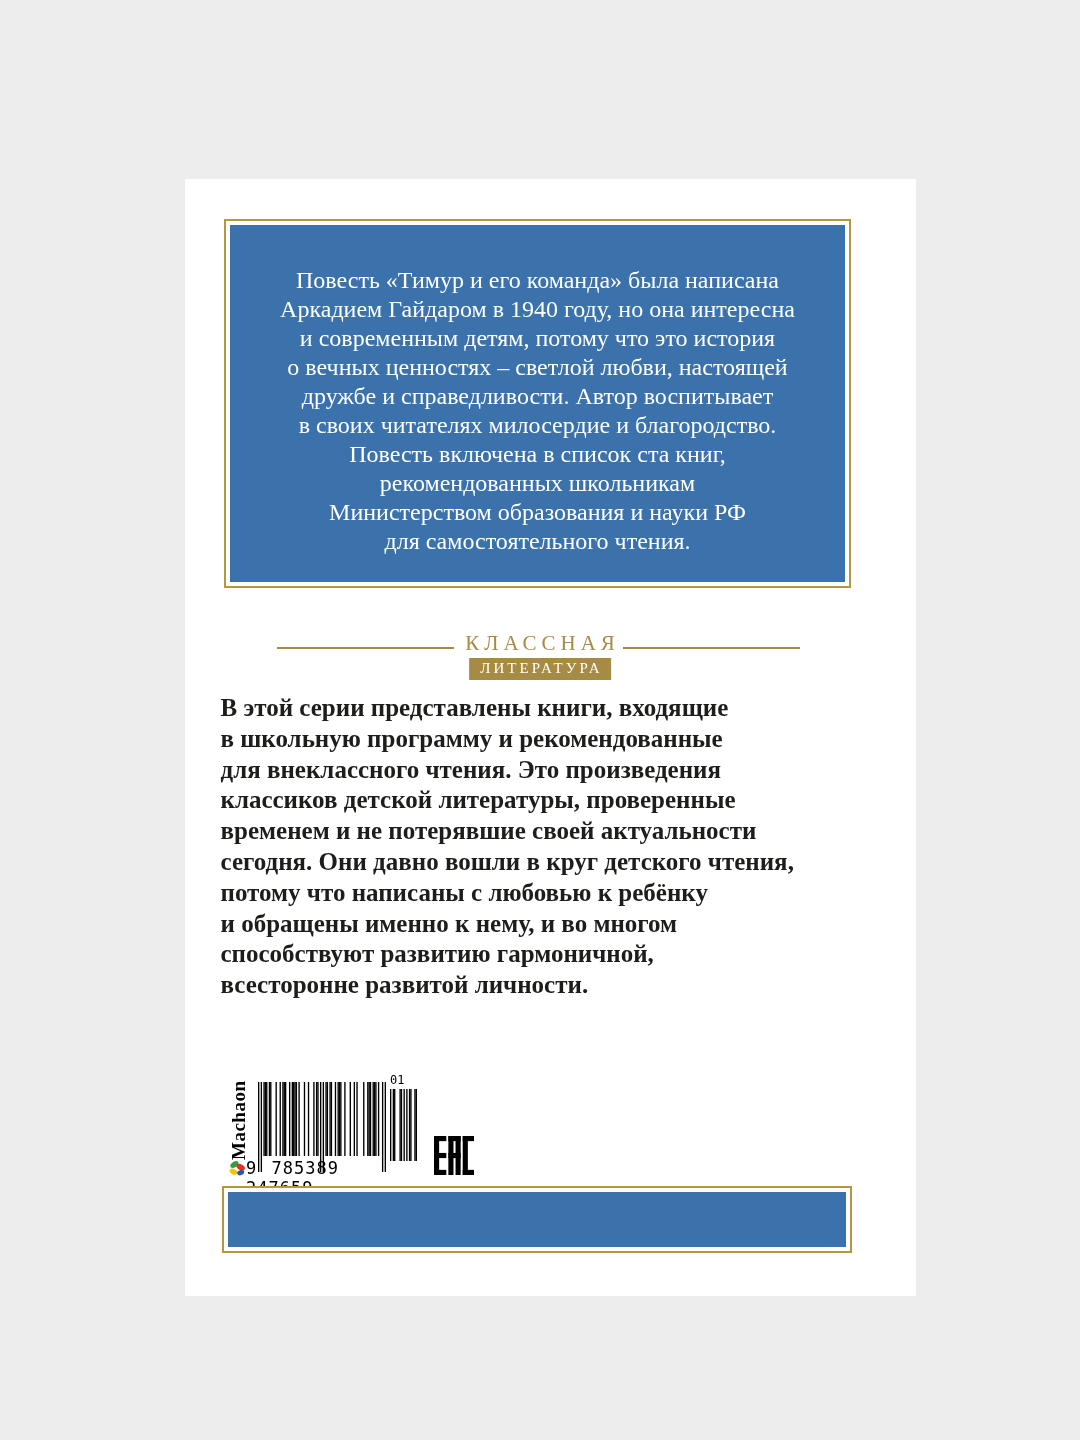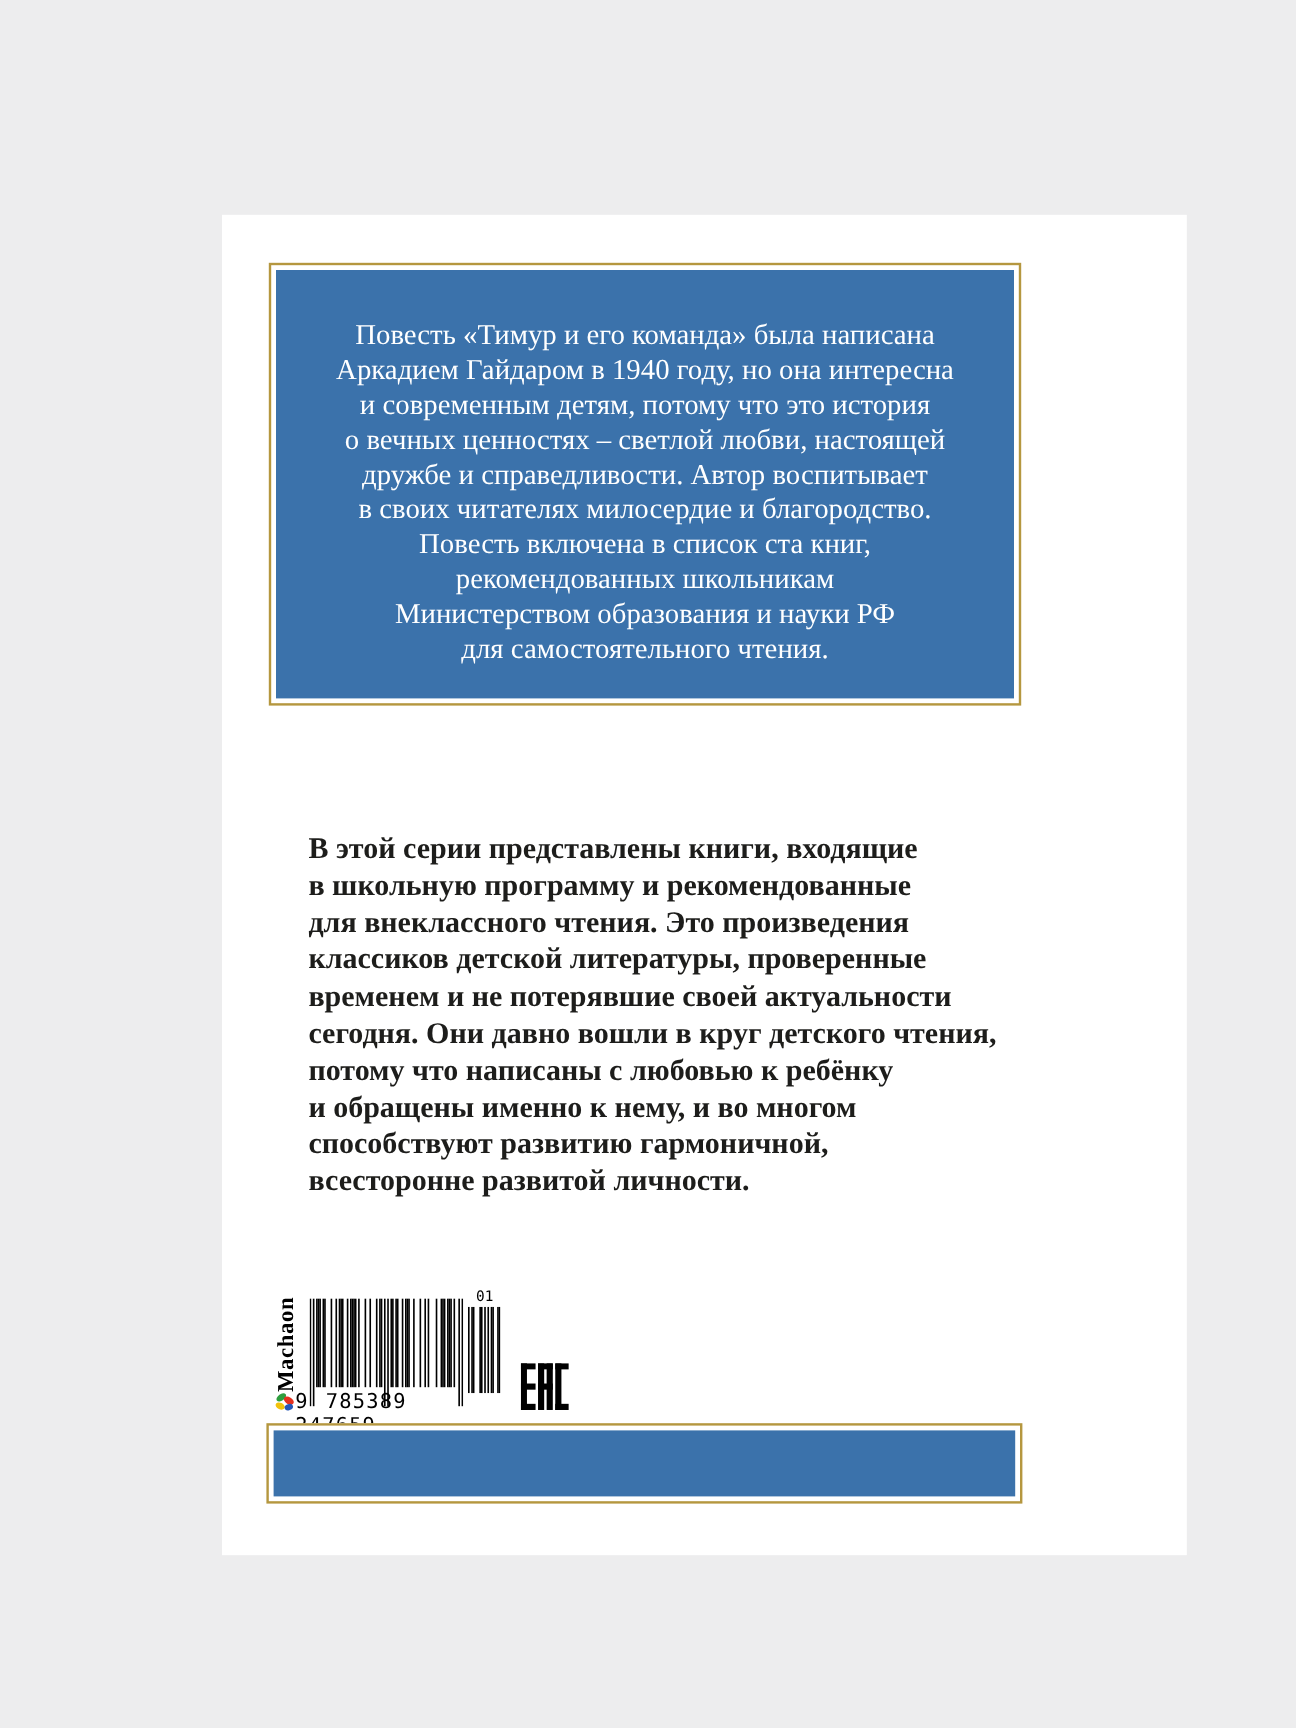--- a/index.html
+++ b/index.html
@@ -5,21 +5,21 @@
   html,body{margin:0;padding:0;}
   .stage{
     position:relative;
     width:1080px;height:1440px;
     background:var(--bg,#ededee);
     font-family:"Liberation Serif",serif;
     overflow:hidden;
   }
   .card{
     position:absolute;left:185px;top:179px;
-    width:804px;height:1117px;
+    width:731px;height:1117px;
     background:var(--card,#ffffff);
   }
   
   .annotation-box{
     position:absolute;left:39px;top:40px;
     width:627px;height:369px;
     border:2px solid var(--gold-border,#b5973f);
     background:#fff;padding:4px;box-sizing:border-box;
   }
   .annotation-inner{
@@ -72,21 +72,21 @@
   .bf-yellow{fill:var(--bf-yellow,#f2c20d);}
   .bf-red{fill:var(--bf-red,#e4311f);}
   .bf-blue{fill:var(--bf-blue,#2457b8);}
   .ean{position:absolute;left:36px;top:10px;width:128px;height:90px;}
   .ean rect,.addon rect,.eac rect{fill:#000;}
   .ean-digits{
     position:absolute;left:24px;top:86px;width:170px;
     font-family:"DejaVu Sans Mono",monospace;
     font-size:17px;letter-spacing:1px;word-spacing:3px;color:#000;
   }
-  .addon{position:absolute;left:168px;top:2px;width:28px;text-align:center;}
+  .addon{position:absolute;left:168px;top:2px;width:28px;text-align:left;}
   .addon-label{
     font-family:"DejaVu Sans Mono",monospace;
     font-size:12px;line-height:13px;color:#000;
   }
   .addon svg{width:27px;height:72px;margin-top:2px;display:block;}
   .eac{position:absolute;left:212px;top:64px;width:40px;height:39px;}
   
   .bottom-bar{
     position:absolute;left:37px;top:1007px;
     width:630px;height:67px;
@@ -109,20 +109,28 @@
 о вечных ценностях – светлой любви, настоящей
 дружбе и справедливости. Автор воспитывает
 в своих читателях милосердие и благородство.
 Повесть включена в список ста книг,
 рекомендованных школьникам
 Министерством образования и науки РФ
 для самостоятельного чтения.</p>
       </div>
     </div>
 
+    <div class="series-logo">
+      <span class="rule rule-left"></span>
+      <div class="logo-center">
+        <div class="logo-top">КЛАССНАЯ</div>
+        <div class="logo-box">ЛИТЕРАТУРА</div>
+      </div>
+      <span class="rule rule-right"></span>
+    </div>
 
     <p class="description">В этой серии представлены книги, входящие
 в школьную программу и рекомендованные
 для внеклассного чтения. Это произведения
 классиков детской литературы, проверенные
 временем и не потерявшие своей актуальности
 сегодня. Они давно вошли в круг детского чтения,
 потому что написаны с любовью к ребёнку
 и обращены именно к нему, и во многом
 способствуют развитию гармоничной,

